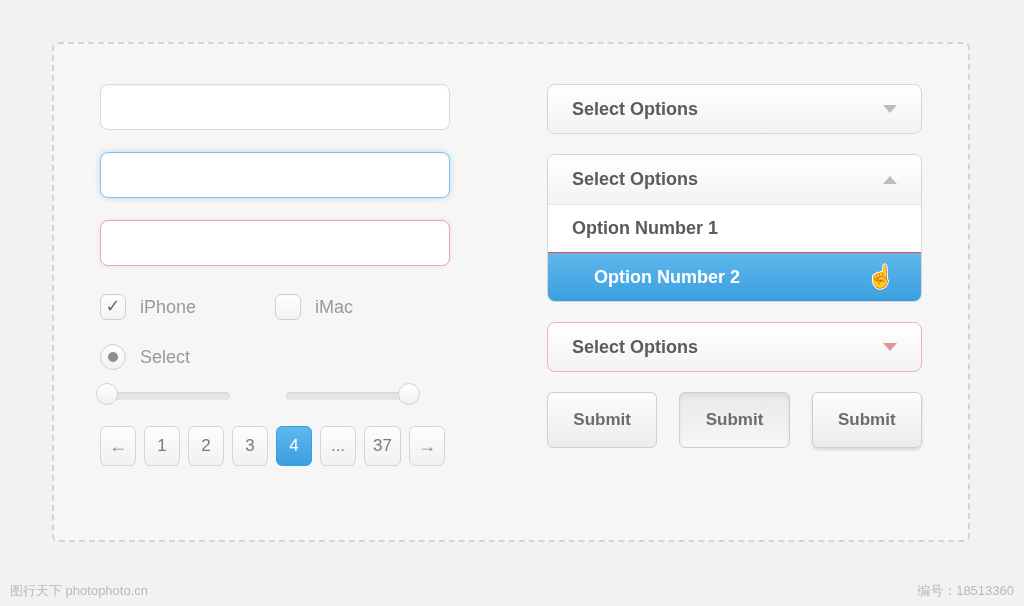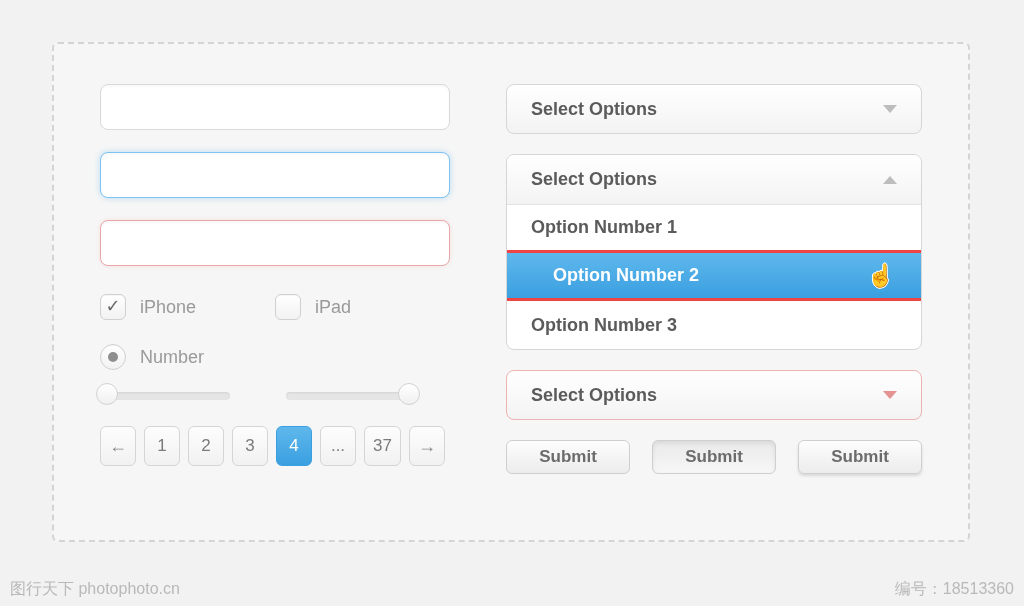--- a/index.html
+++ b/index.html
@@ -17,21 +17,21 @@
     top: 42px;
     width: 918px;
     height: 500px;
     border: 2px dashed #d4d4d4;
     border-radius: 6px;
     background: #f6f6f6;
     padding: 40px 46px 30px 46px;
   }
   .cols { display: flex; gap: 56px; }
   .col-left { width: 350px; }
-  .col-right { flex: 1; min-width: 0; }
+  .col-right { flex: 1; min-width: 0; margin-left: 41px; }
 
   
   .textfield {
     width: 100%;
     height: 46px;
     border-radius: 8px;
     border: 1px solid #d9d9d9;
     background: #ffffff;
     margin-bottom: 22px;
     box-shadow: inset 0 2px 2px rgba(0,0,0,0.03);
@@ -104,53 +104,53 @@
   }
   .dropdown .dd-head {
     height: 50px; background: linear-gradient(#ffffff,#f3f3f3);
     display: flex; align-items: center; justify-content: space-between;
     padding: 0 24px; color: #5b5b5b; font-size: 18px; font-weight: 600;
     border-bottom: 1px solid #e3e3e3;
   }
   .dd-opt {
     height: 48px; display: flex; align-items: center; padding: 0 24px;
     color: #5b5b5b; font-size: 18px; font-weight: 600;
-    border-bottom: 3px solid #ef4444;
+    border-bottom: 1px solid #ef4444;
     position: relative;
   }
   .dd-opt:last-child { border-bottom: none; }
   .dd-opt.hover {
     background: linear-gradient(#5fb8ec,#3a9fe0);
     color: #fff;
     padding-left: 46px;
   }
   .cursor-hand {
     position: absolute; right: 26px; top: 50%; transform: translateY(-50%);
     font-size: 22px; color: #000;
     text-shadow: -1px 0 #fff, 1px 0 #fff, 0 -1px #fff, 0 1px #fff;
     pointer-events: none;
   }
 
   
   .submits { display: flex; gap: 22px; margin-top: 6px; }
   .btn {
-    flex: 1; height: 34px; border-radius: 6px;
+    flex: 1; height: 56px; border-radius: 6px;
     border: 1px solid #cfcfcf;
     background: linear-gradient(#fdfdfd,#ececec);
     color: #6c6c6c; font-size: 17px; font-weight: 600;
     display: flex; align-items: center; justify-content: center;
   }
   .btn.pressed { background: linear-gradient(#e9e9e9,#f7f7f7); box-shadow: inset 0 2px 4px rgba(0,0,0,0.08); }
   .btn.raised  { box-shadow: 0 2px 3px rgba(0,0,0,0.12); }
 
   
   .footer {
     position: absolute; left: 10px; bottom: 6px; right: 10px;
     display: flex; justify-content: space-between;
-    font-size: 16px; color: #b9b9b9;
+    font-size: 13px; color: #b9b9b9;
   }
 </style>
 </head>
 <body>
 
 <div class="canvas">
   <div class="cols">
 
     <div class="col-left">
 
@@ -160,27 +160,27 @@
 
       <div class="opts">
         <div class="opt">
           <span class="cbx">
             <span class="check-mark">✓</span>
           </span>
           <span>iPhone</span>
         </div>
         <div class="opt">
           <span class="cbx"></span>
-          <span>iPad</span>
+          <span>iMac</span>
         </div>
         <div class="opt">
           <span class="rdo">
             <span class="dot"></span>
           </span>
-          <span>Number</span>
+          <span>Select</span>
         </div>
       </div>
 
       <div class="sliders">
         <div class="slider">
           <div class="track"></div>
           <div class="thumb left"></div>
         </div>
         <div class="slider">
           <div class="track"></div>
@@ -214,21 +214,20 @@
       <div class="dropdown">
         <div class="dd-head">
           <span>Select Options</span>
           <span class="caret-up"></span>
         </div>
         <div class="dd-opt">Option Number 1</div>
         <div class="dd-opt hover">
           <span>Option Number 2</span>
           <span class="cursor-hand">☝</span>
         </div>
-        <div class="dd-opt">Option Number 3</div>
       </div>
 
       <div class="select red">
         <span>Select Options</span>
         <span class="caret-down red"></span>
       </div>
 
       <div class="submits">
         <div class="btn">Submit</div>
         <div class="btn pressed">Submit</div>

